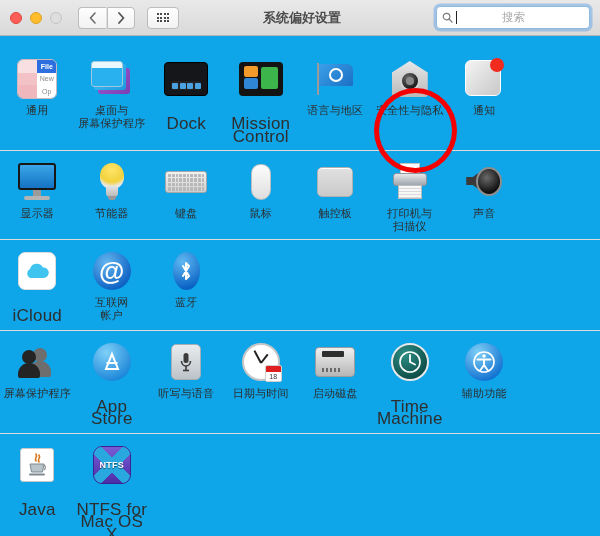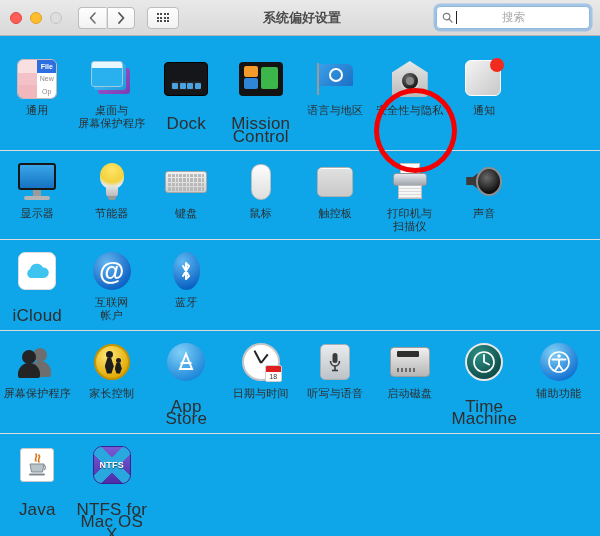--- a/index.html
+++ b/index.html
@@ -635,71 +635,60 @@
           <div class="ico-users">
               <div class="p1"></div>
               <div class="p1b"></div>
               <div class="p2"></div>
               <div class="p2b"></div>
             </div>
         </div>
         <div class="label">屏幕保护程序</div>
       </div>
 
-      <div class="cell">
-        <div class="iconbox">
-          <div class="ico-parent">
-              <div class="ad"></div>
-              <div class="adb"></div>
-              <div class="ch"></div>
-              <div class="chb"></div>
-            </div>
-        </div>
-        <div class="label">家长控制</div>
-      </div>
 
       <div class="cell">
         <div class="iconbox">
           <div class="ico-appstore">
             <svg width="22" height="22" viewBox="0 0 22 22">
               <path d="M11 3 L17 18 L5 18 Z" fill="none" stroke="#fff" stroke-width="2"></path>
               <line x1="5.5" y1="12" x2="16.5" y2="12" stroke="#fff" stroke-width="2"></line>
             </svg>
           </div>
         </div>
         <div class="label en">App Store</div>
+      </div>
+
+      <div class="cell">
+        <div class="iconbox">
+          <div class="ico-mic">
+            <svg width="14" height="24" viewBox="0 0 14 24">
+              <rect x="4.5" y="3" width="5" height="10" rx="2.5" fill="#3b3b3b"></rect>
+              <path d="M2.5 11 A4.5 5 0 0 0 11.5 11" fill="none" stroke="#3b3b3b" stroke-width="1.6"></path>
+              <line x1="7" y1="16" x2="7" y2="20" stroke="#3b3b3b" stroke-width="1.6"></line>
+              <line x1="4" y1="20.5" x2="10" y2="20.5" stroke="#3b3b3b" stroke-width="1.6"></line>
+            </svg>
+          </div>
+        </div>
+        <div class="label">听写与语音</div>
       </div>
 
       <div class="cell">
         <div class="iconbox">
           <div class="ico-clock">
             <div class="face"></div>
               <div class="h"></div>
               <div class="mn"></div>
             <div class="badge">
                 <div class="top"></div>
               <div class="num">18</div>
             </div>
           </div>
         </div>
         <div class="label">日期与时间</div>
-      </div>
-
-      <div class="cell">
-        <div class="iconbox">
-          <div class="ico-mic">
-            <svg width="14" height="24" viewBox="0 0 14 24">
-              <rect x="4.5" y="3" width="5" height="10" rx="2.5" fill="#3b3b3b"></rect>
-              <path d="M2.5 11 A4.5 5 0 0 0 11.5 11" fill="none" stroke="#3b3b3b" stroke-width="1.6"></path>
-              <line x1="7" y1="16" x2="7" y2="20" stroke="#3b3b3b" stroke-width="1.6"></line>
-              <line x1="4" y1="20.5" x2="10" y2="20.5" stroke="#3b3b3b" stroke-width="1.6"></line>
-            </svg>
-          </div>
-        </div>
-        <div class="label">听写与语音</div>
       </div>
 
       <div class="cell">
         <div class="iconbox">
           <div class="ico-disk">
               <div class="slot"></div>
               <div class="led"></div>
             </div>
         </div>
         <div class="label">启动磁盘</div>

